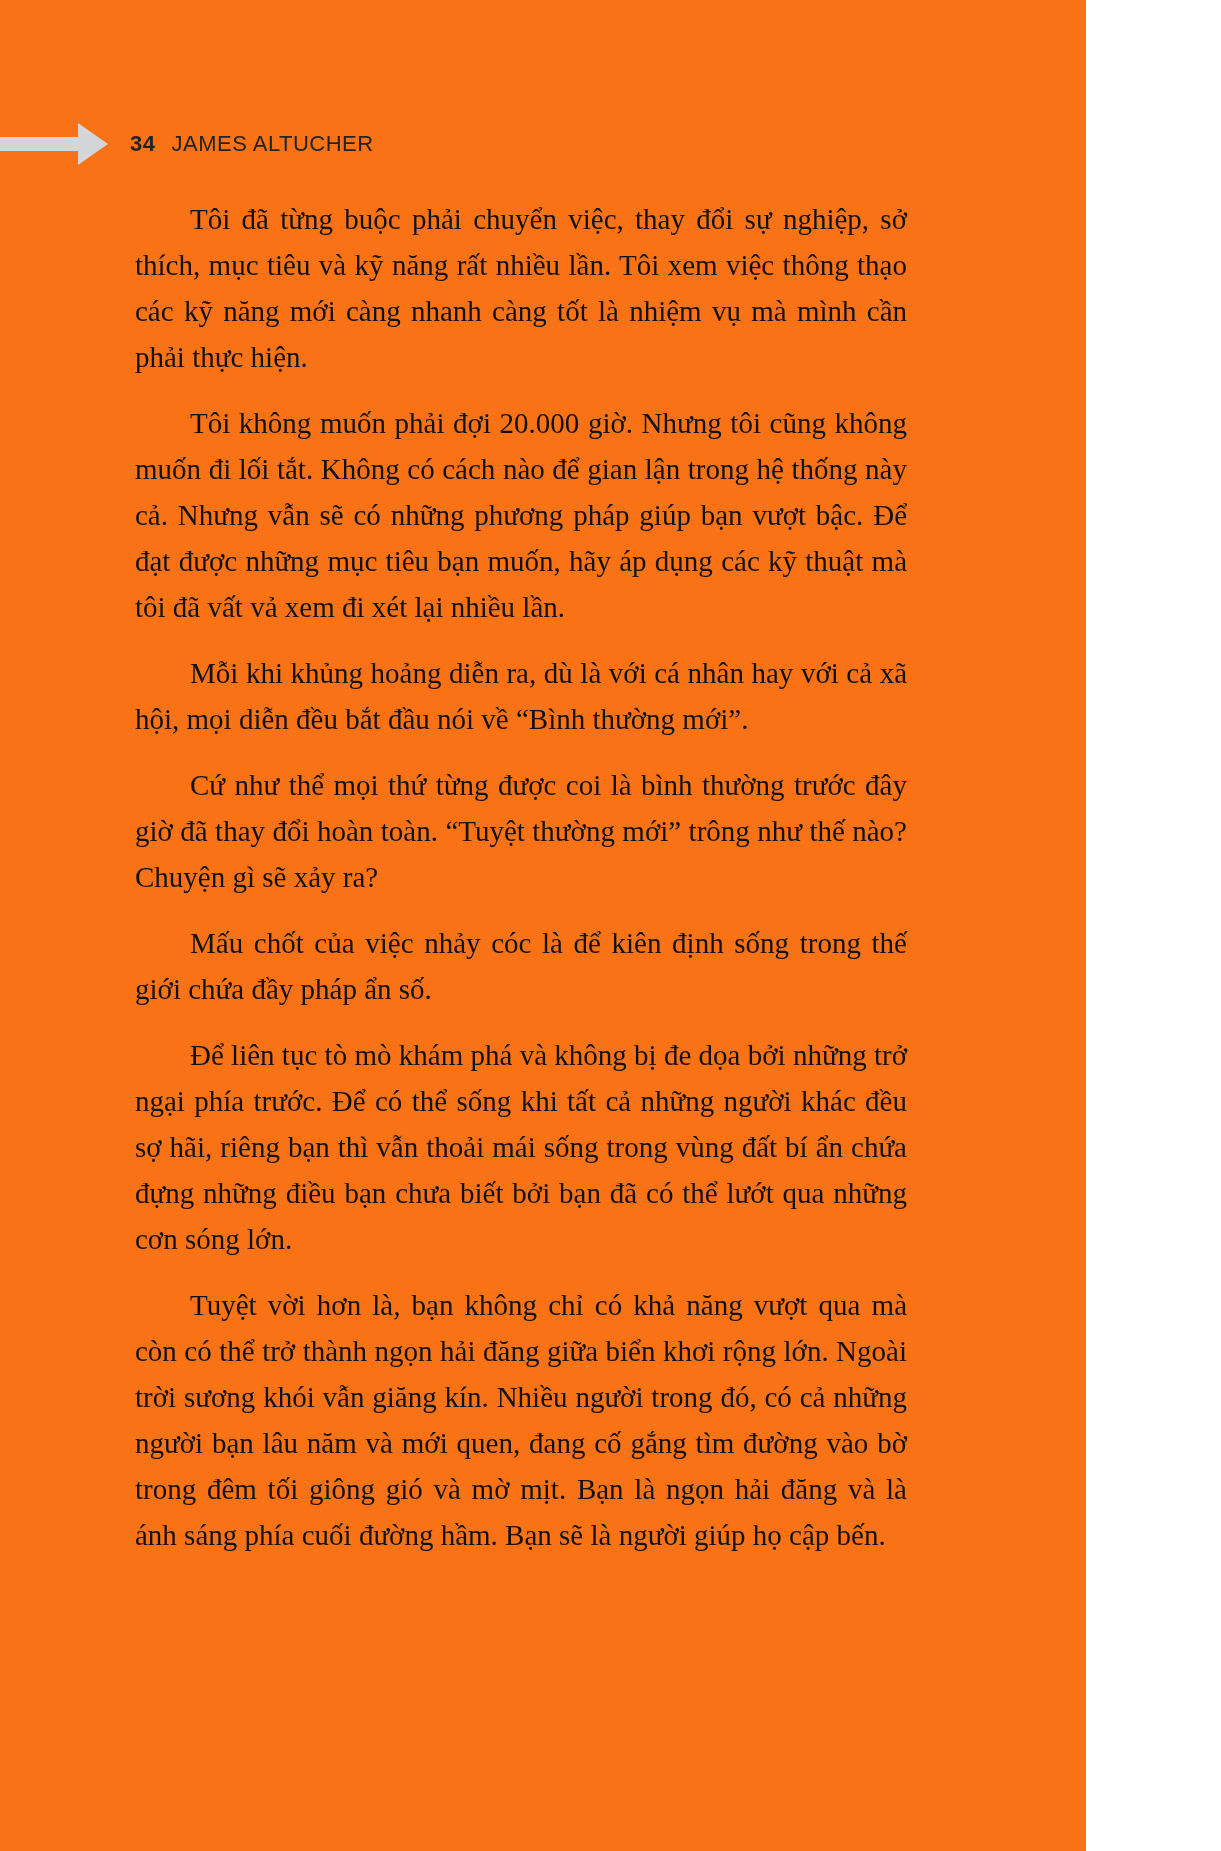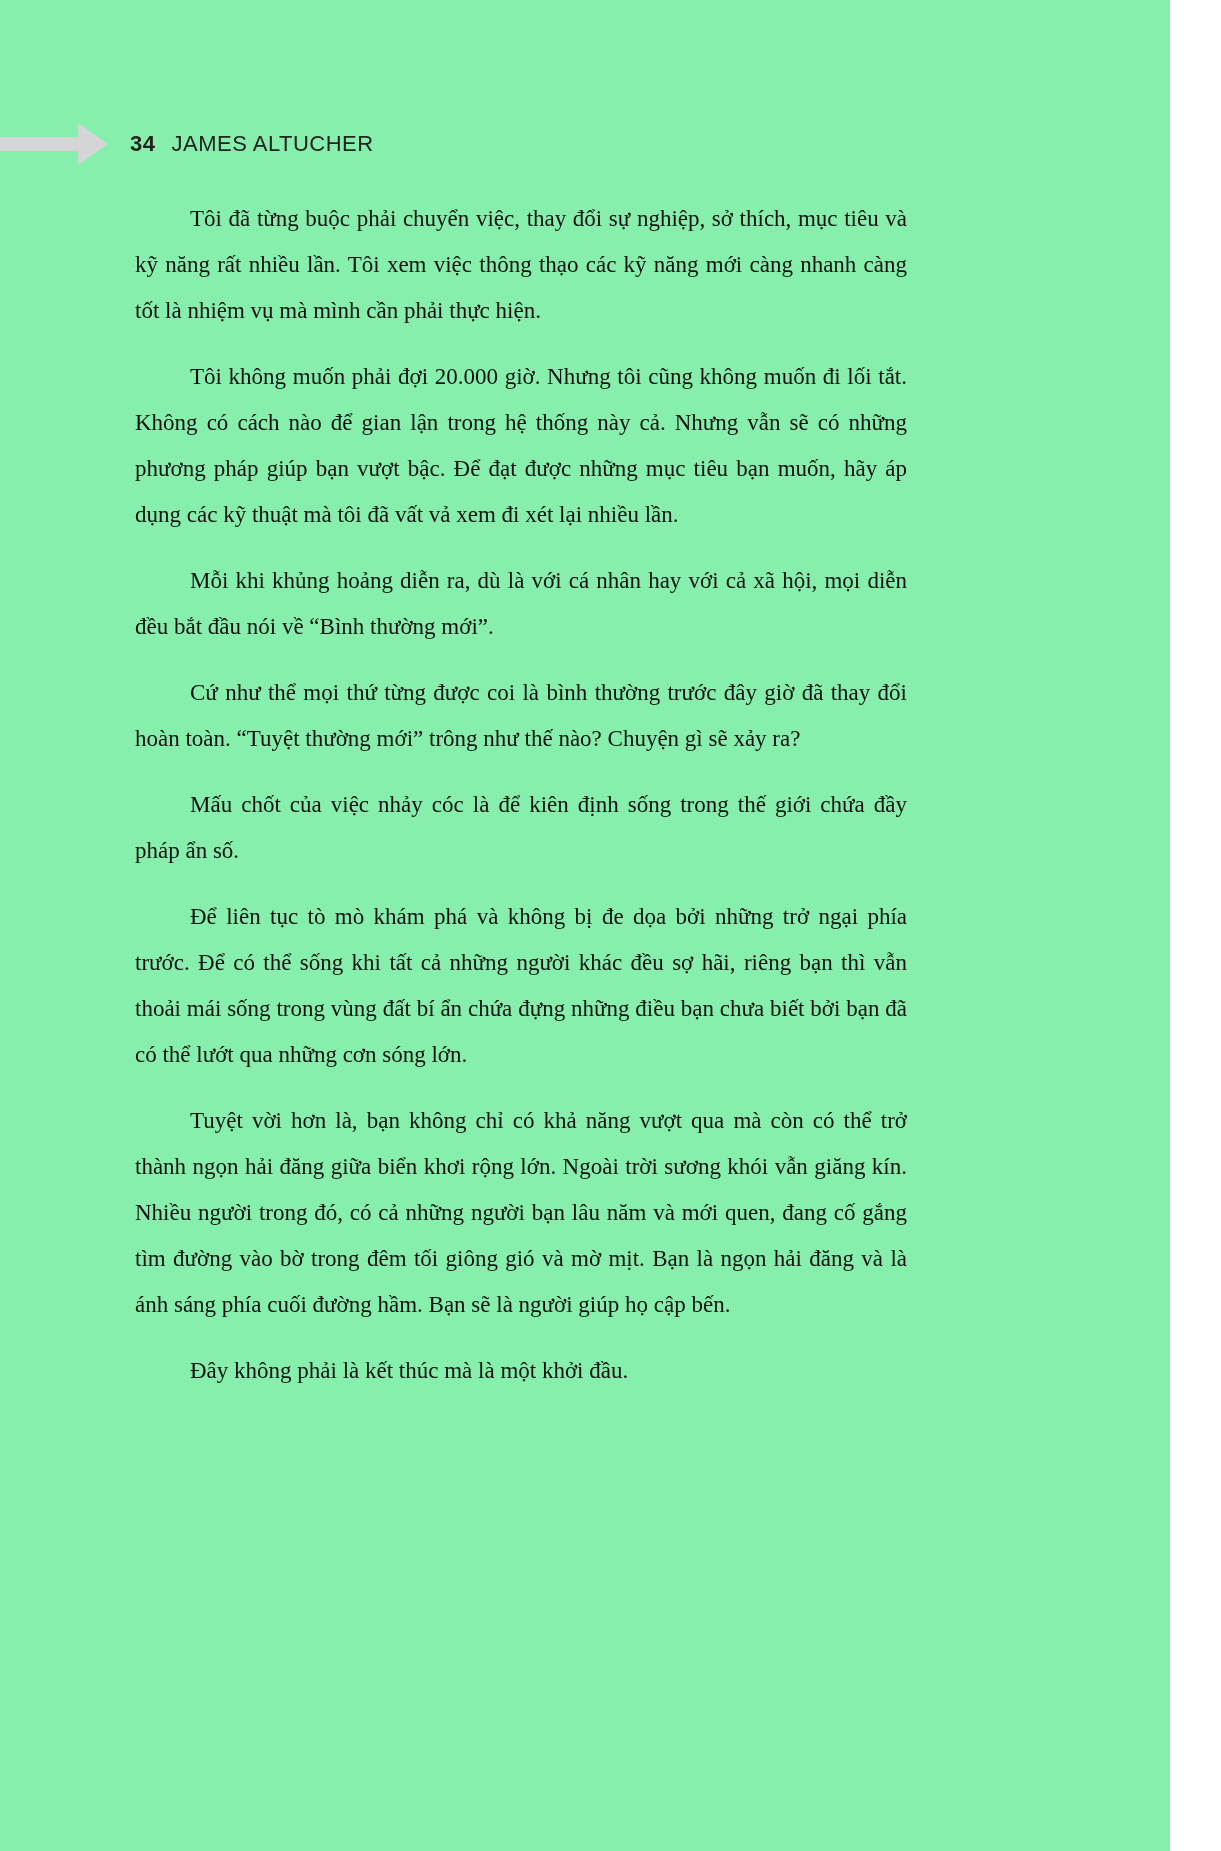--- a/index.html
+++ b/index.html
@@ -1,22 +1,22 @@
 <!DOCTYPE html>
 <html><head>
 <meta charset="utf-8">
 <style>
   * { box-sizing: border-box; }
   html, body { margin: 0; padding: 0; background: #ffffff; }
 
   .page {
     position: relative;
-    width: 1170px;
+    width: 1086px;
     height: 1851px;
-    background: #86efac;
+    background: #f97316;
     overflow: hidden;
   }
 
   
   .running-header {
     position: absolute;
     top: 122px;
     left: 0;
     width: 100%;
     height: 44px;
@@ -56,21 +56,21 @@
     font-weight: 400;
   }
 
   
   .body-text {
     position: absolute;
     top: 196px;
     left: 135px;
     width: 772px;
     font-family: "Liberation Serif", "DejaVu Serif", serif;
-    font-size: 23px;
+    font-size: 29px;
     line-height: 46px;
     color: #121212;
     text-align: justify;
   }
   .body-text p {
     margin: 0 0 20px 0;
     text-indent: 55px;
   }
   .body-text p:last-child {
     margin-bottom: 0;
@@ -92,16 +92,15 @@
   </div>
 
   <div class="body-text">
     <p>Tôi đã từng buộc phải chuyển việc, thay đổi sự nghiệp, sở thích, mục tiêu và kỹ năng rất nhiều lần. Tôi xem việc thông thạo các kỹ năng mới càng nhanh càng tốt là nhiệm vụ mà mình cần phải thực hiện.</p>
     <p>Tôi không muốn phải đợi 20.000 giờ. Nhưng tôi cũng không muốn đi lối tắt. Không có cách nào để gian lận trong hệ thống này cả. Nhưng vẫn sẽ có những phương pháp giúp bạn vượt bậc. Để đạt được những mục tiêu bạn muốn, hãy áp dụng các kỹ thuật mà tôi đã vất vả xem đi xét lại nhiều lần.</p>
     <p>Mỗi khi khủng hoảng diễn ra, dù là với cá nhân hay với cả xã hội, mọi diễn đều bắt đầu nói về “Bình thường mới”.</p>
     <p>Cứ như thể mọi thứ từng được coi là bình thường trước đây giờ đã thay đổi hoàn toàn. “Tuyệt thường mới” trông như thế nào? Chuyện gì sẽ xảy ra?</p>
     <p>Mấu chốt của việc nhảy cóc là để kiên định sống trong thế giới chứa đầy pháp ẩn số.</p>
     <p>Để liên tục tò mò khám phá và không bị đe dọa bởi những trở ngại phía trước. Để có thể sống khi tất cả những người khác đều sợ hãi, riêng bạn thì vẫn thoải mái sống trong vùng đất bí ẩn chứa đựng những điều bạn chưa biết bởi bạn đã có thể lướt qua những cơn sóng lớn.</p>
     <p>Tuyệt vời hơn là, bạn không chỉ có khả năng vượt qua mà còn có thể trở thành ngọn hải đăng giữa biển khơi rộng lớn. Ngoài trời sương khói vẫn giăng kín. Nhiều người trong đó, có cả những người bạn lâu năm và mới quen, đang cố gắng tìm đường vào bờ trong đêm tối giông gió và mờ mịt. Bạn là ngọn hải đăng và là ánh sáng phía cuối đường hầm. Bạn sẽ là người giúp họ cập bến.</p>
-    <p>Đây không phải là kết thúc mà là một khởi đầu.</p>
   </div>
 
 </div>
 
 </body></html>

